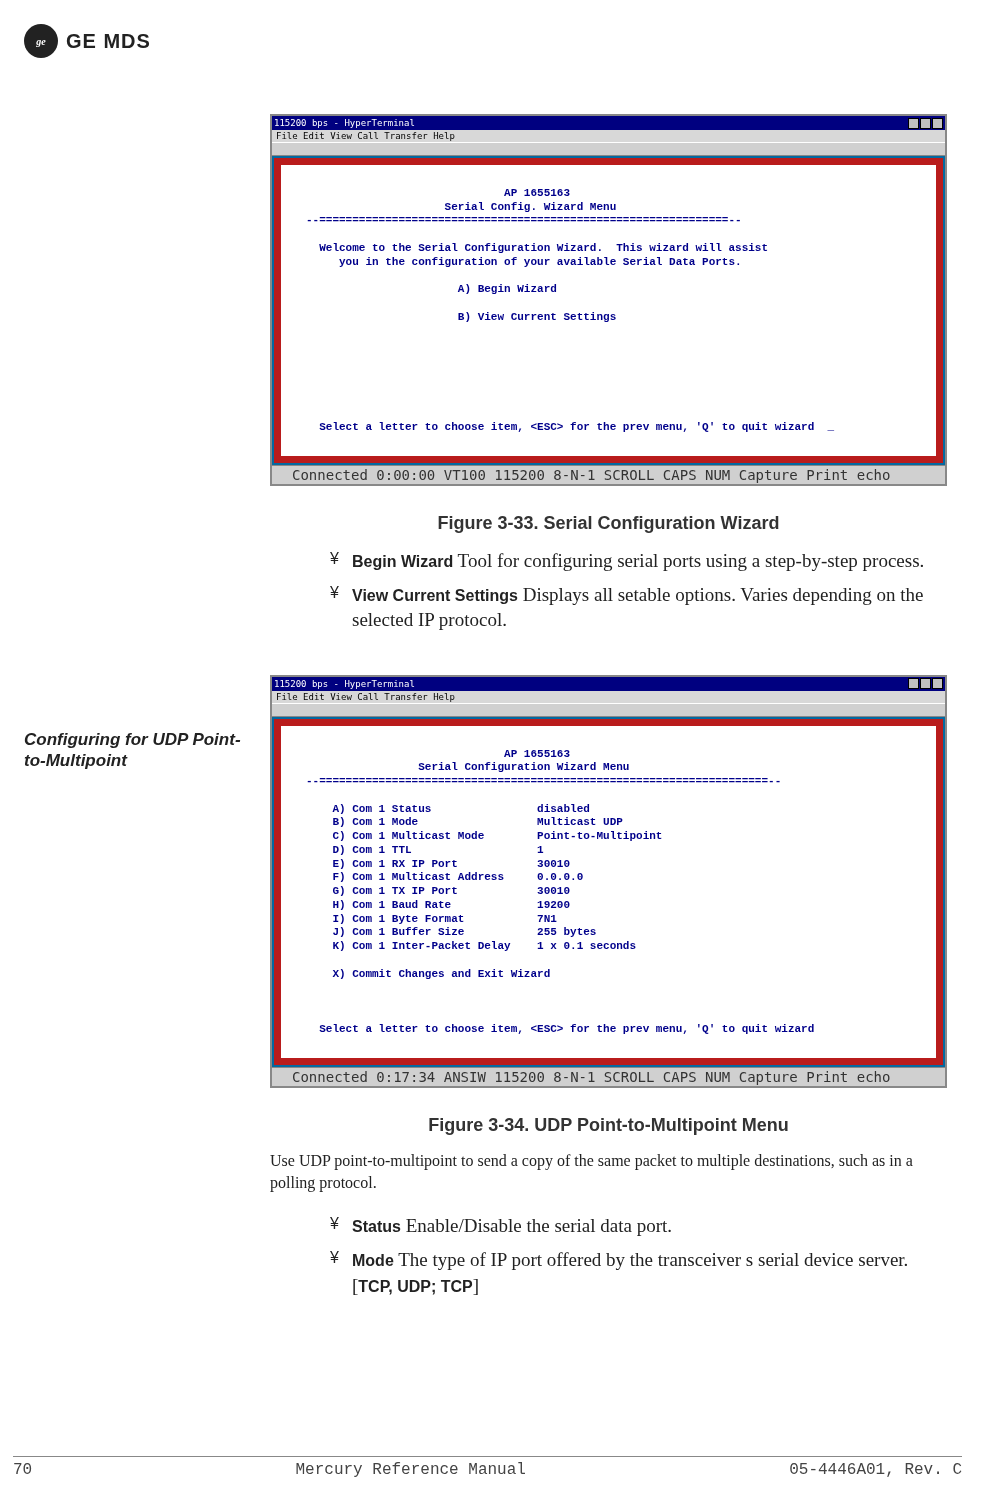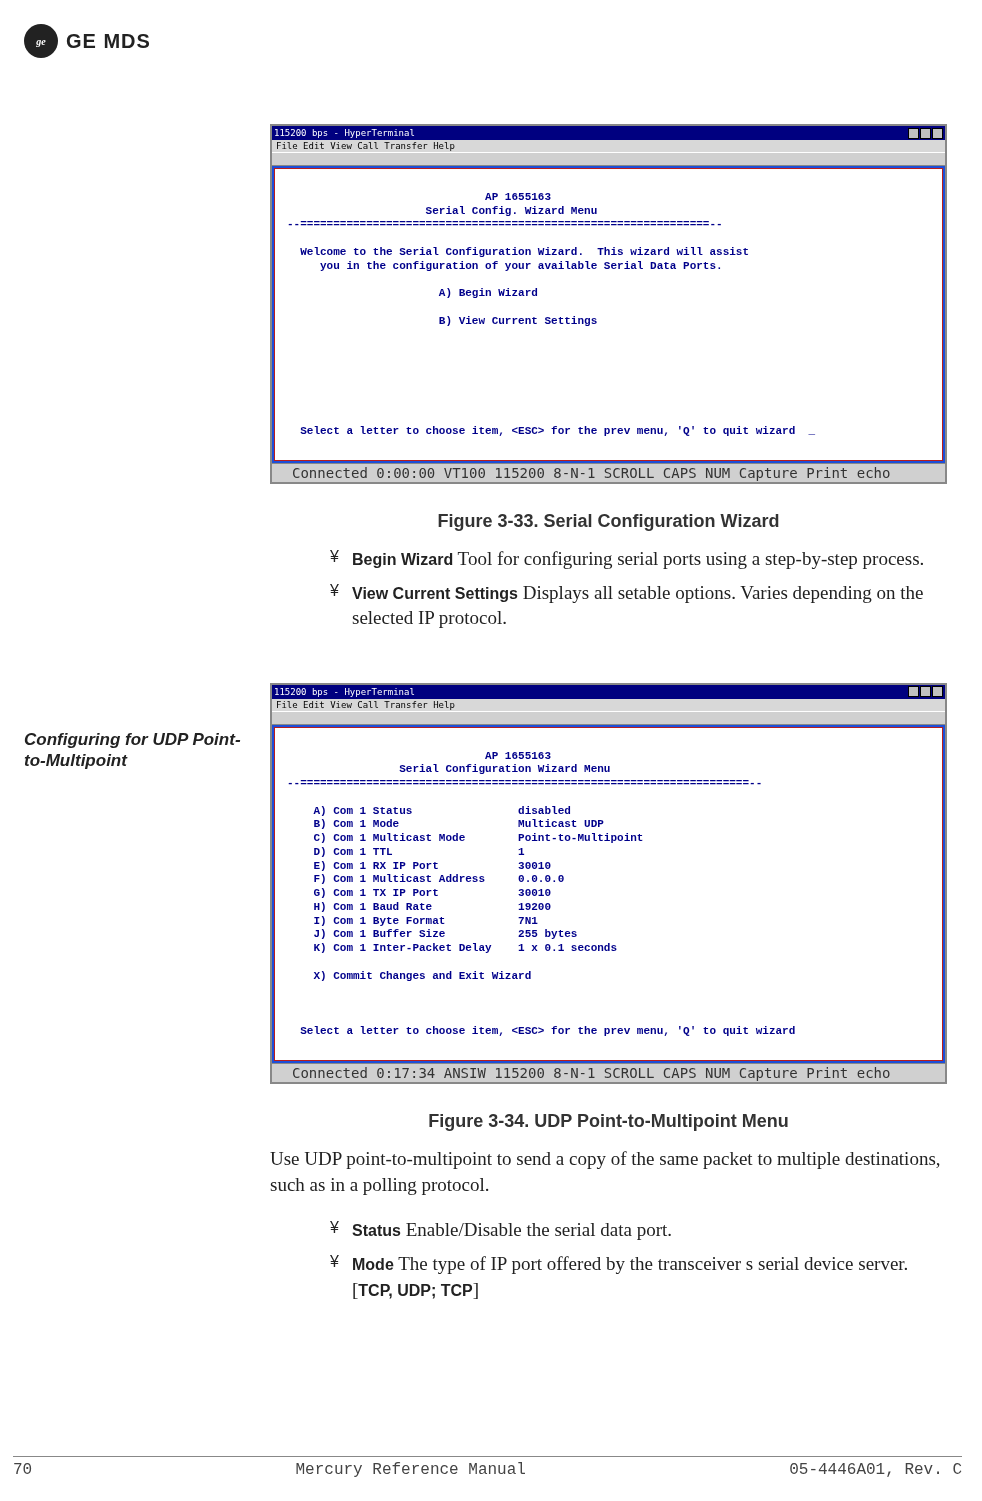--- a/index.html
+++ b/index.html
@@ -17,49 +17,49 @@
     width: 34px; height: 34px; border-radius: 50%;
     background: #222; display: flex; align-items: center; justify-content: center;
     color: #fff; font-family: Georgia, serif; font-style: italic; font-weight: bold; font-size: 10px;
   }
   .ge-text { font-family: Arial, sans-serif; font-weight: 700; letter-spacing: 1px; font-size: 20px; }
 
   .content { padding-left: 250px; padding-right: 15px; padding-top: 50px; }
 
   .term-frame {
     border: 2px solid #888;
-    background: #1d4ed8;
-    margin: 16px 0 10px 0;
+    background: #0369a1;
+    margin: 6px 0 10px 0;
     font-family: "Lucida Console", Monaco, monospace;
     font-size: 10px;
   }
   .term-titlebar {
     background: #000080;
     color: #fff;
     height: 14px;
     display: flex;
     align-items: center;
     justify-content: space-between;
     padding: 0 2px;
     font-size: 9px;
   }
   .term-menubar { background: #d8d8d8; padding: 1px 4px; color: #000; font-size: 9px; }
   .term-toolbar { background: #d0d0d0; height: 14px; border-top: 1px solid #fff; border-bottom: 1px solid #888; }
   .term-body {
     background: #fff;
     color: #00008b;
-    padding: 8px 12px;
+    padding: 8px 25px;
     min-height: 290px;
     white-space: pre;
     font-family: "Courier New", monospace;
     font-weight: bold;
     font-size: 11px;
     line-height: 1.25;
     overflow: hidden;
-    border: 1px solid #b91c1c;
+    border: 7px solid #b91c1c;
     margin: 2px;
     position: relative;
   }
   .term-body-b { min-height: 310px; }
   .term-status { background: #d0d0d0; padding: 1px 20px; font-size: 14px; color: #333; border-top: 1px solid #888; }
 
   .fig-caption {
     text-align: center;
     font-family: Arial, Helvetica, sans-serif;
     font-weight: 700;
@@ -81,21 +81,21 @@
     font-weight: 700;
     font-style: italic;
     font-size: 17px;
     color: #222;
     width: 220px;
     line-height: 1.25;
   }
   .side-heading-1 { top: 729px; }
 
   .paragraph {
-    font-size: 19px;
+    font-size: 16px;
     line-height: 1.35;
     margin: 10px 0 20px 0;
     text-align: left;
   }
 
   .footer {
     position: absolute;
     bottom: 22px;
     left: 13px; right: 20px;
     border-top: 1px solid #888;

